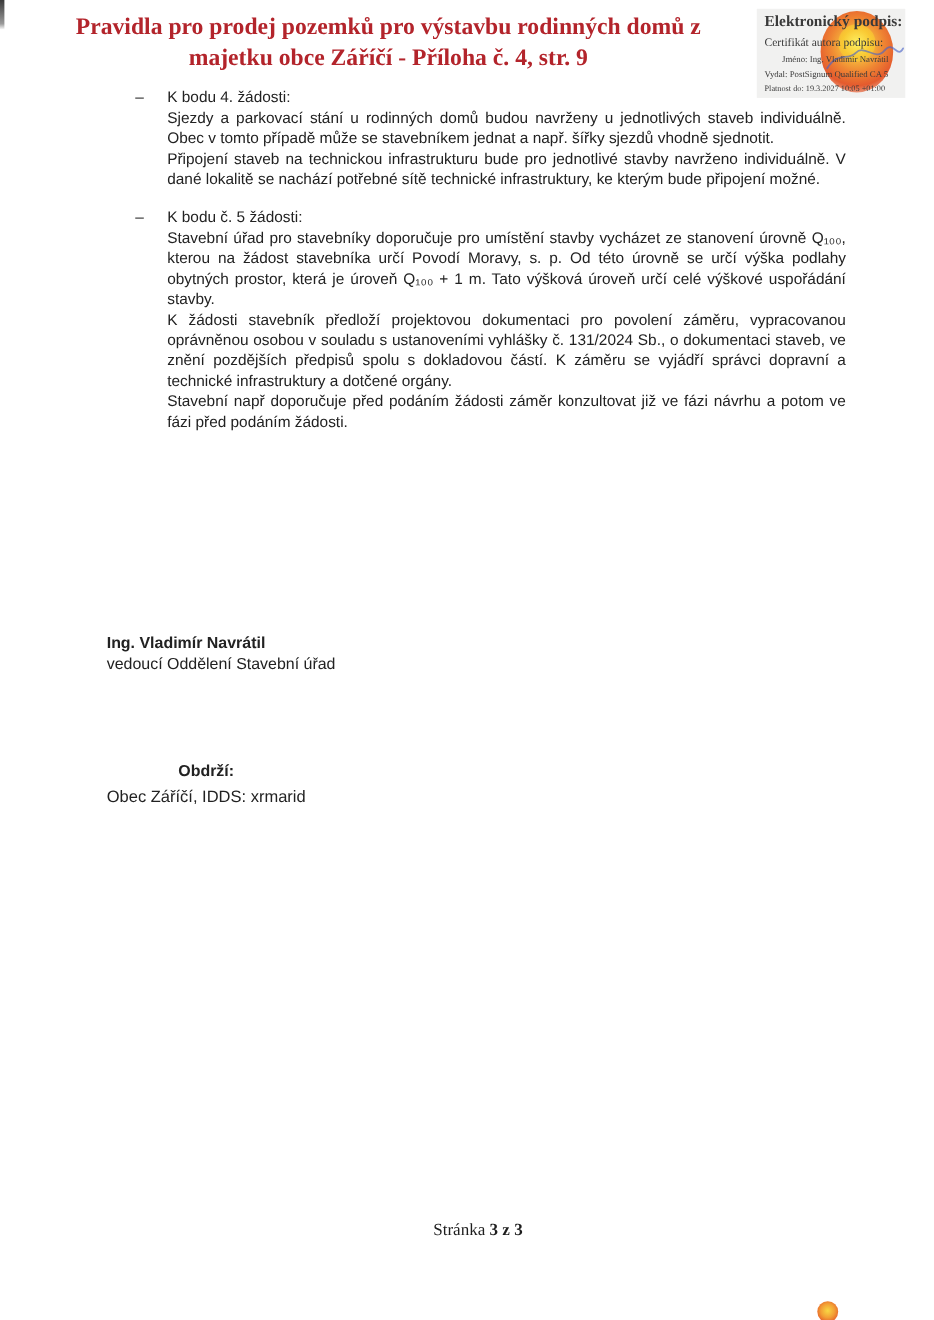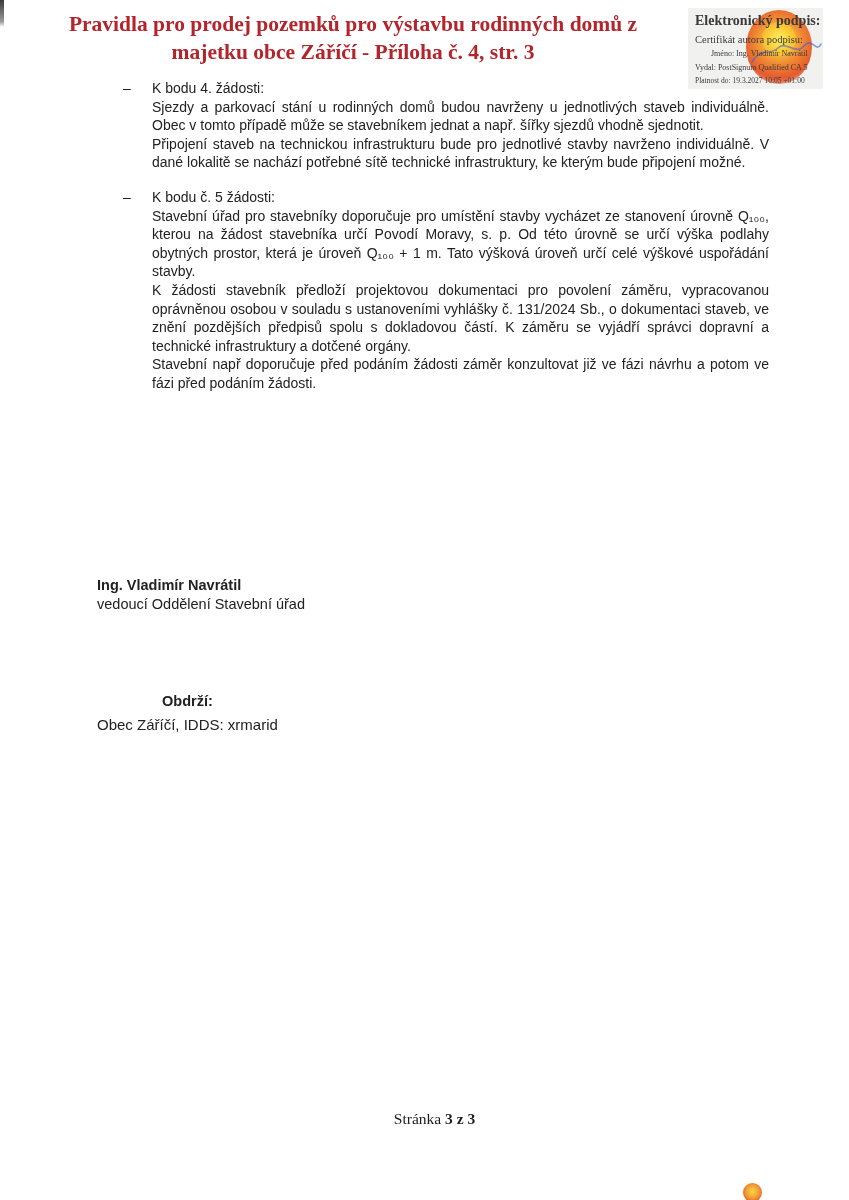--- a/index.html
+++ b/index.html
@@ -137,21 +137,21 @@
 </style>
 </head>
 <body>
 
 <div class="page">
 
   <div class="edge-artifact"></div>
 
   <div class="doc-title">
     <div>Pravidla pro prodej pozemků pro výstavbu rodinných domů z</div>
-    <div>majetku obce Záříčí - Příloha č. 4, str. 3</div>
+    <div>majetku obce Záříčí - Příloha č. 4, str. 9</div>
   </div>
 
   <div class="stamp-box">
     <div class="seal"></div>
     <div class="seal-inner"></div>
     <svg class="stamp-scribble" viewBox="0 0 76 34">
       <path d="M4 26 C 14 10, 22 20, 30 12 S 48 20, 56 10 S 68 18, 73 8" fill="none" stroke="#4a63c8" stroke-width="1.6" stroke-linecap="round" opacity="0.75"></path>
     </svg>
     <div class="stamp-line l0">Elektronický podpis: 25.3.2026</div>
     <div class="stamp-line l1">Certifikát autora podpisu:</div>

